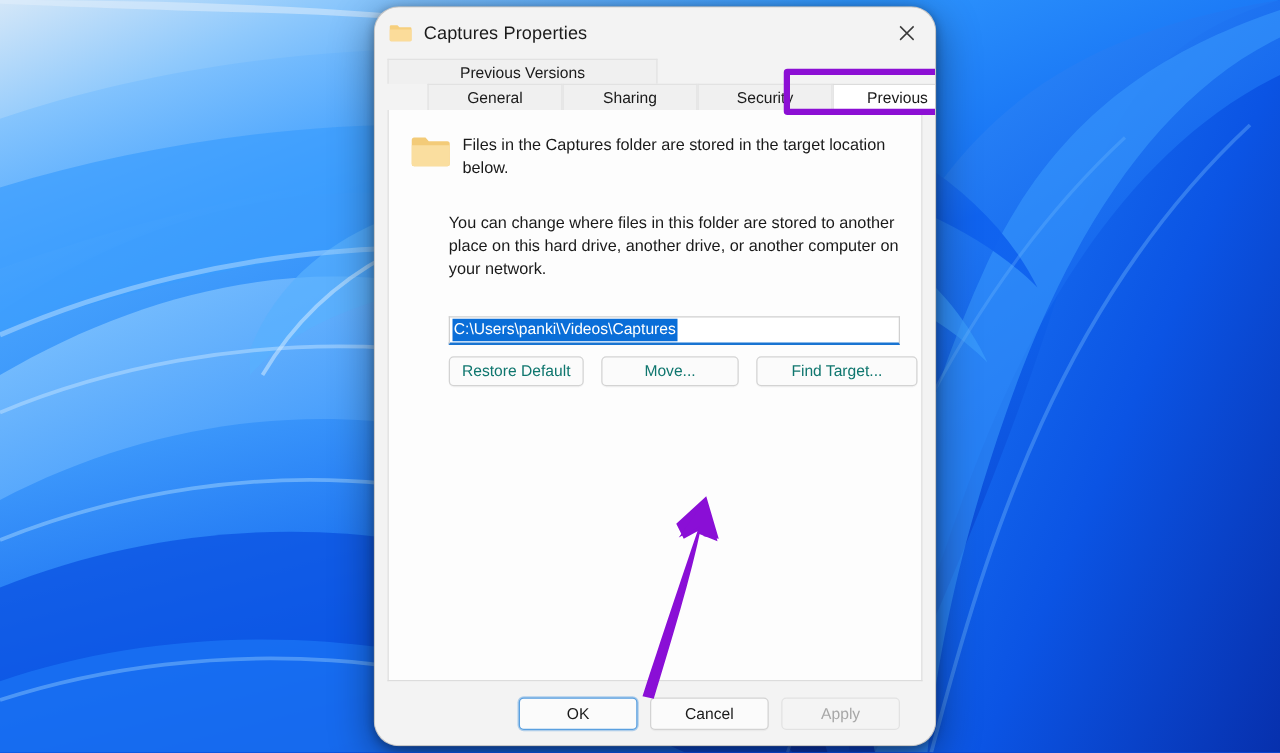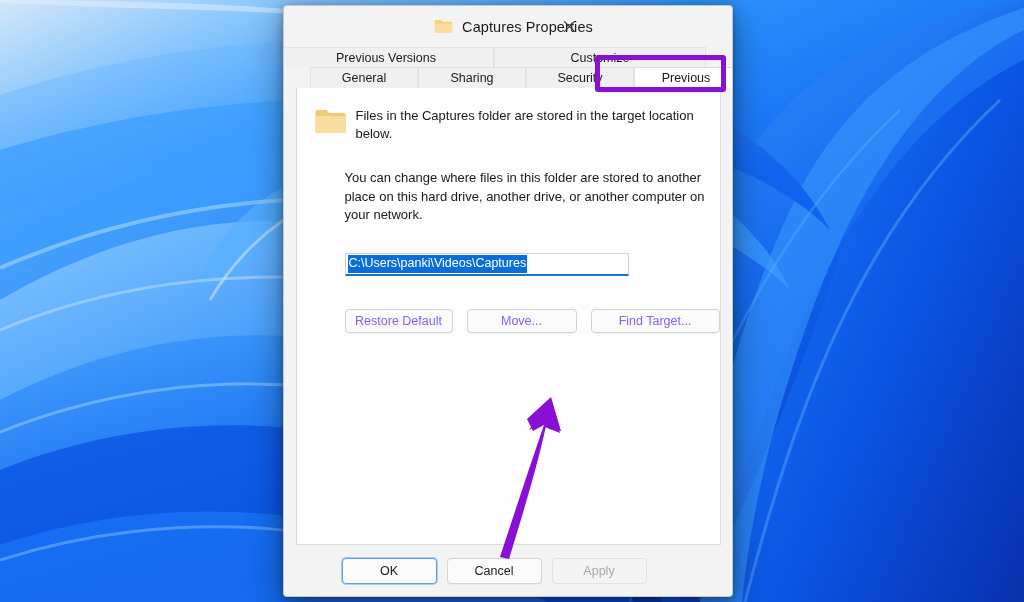--- a/index.html
+++ b/index.html
@@ -20,33 +20,32 @@
     position: absolute;
     inset: 0;
     overflow: hidden;
     background: linear-gradient(160deg, #cfe4f7 0%, #7dc0fb 14%, #1f8bfd 38%, #0b5ef0 66%, #0a3fd0 100%);
   }
   #wallpaper svg { position: absolute; inset: 0; width: 1024px; height: 602px; display: block; }
 
   
   #dialog {
     position: absolute;
-    left: 283px;
+    left: 299px;
     top: 5px;
     width: 450px;
     height: 592px;
     background: #f3f3f3;
-    border-radius: 4px;
+    border-radius: 20px;
     box-shadow: 0 10px 34px rgba(0,0,0,0.42), 0 2px 8px rgba(0,0,0,0.28);
     overflow: hidden;
     display: flex;
     flex-direction: column;
     border: 1px solid rgba(120,120,120,0.35);
     box-sizing: border-box;
-    align-items: center;
   }
 
   
   .titlebar {
     height: 41px;
     flex: 0 0 41px;
     display: flex;
     align-items: center;
     background: #f3f3f3;
     position: relative;
@@ -172,21 +171,21 @@
   .desc-text {
     margin: 26px 0 0 48px;
     font-size: 13px;
     line-height: 18.5px;
     color: #1a1a1a;
     width: 362px;
   }
 
   .path-field {
     margin: 28px 0 0 48px;
-    width: 284px;
+    width: 361px;
     height: 23px;
     background: #ffffff;
     border: 1px solid #d0d0d0;
     border-bottom: 2px solid #1974d2;
     box-sizing: border-box;
     display: flex;
     align-items: center;
     padding-left: 2px;
     cursor: text;
   }
@@ -204,28 +203,27 @@
     display: flex;
     gap: 14px;
   }
   .win-btn {
     height: 24px;
     background: #fbfbfb;
     border: 1px solid #d3d3d3;
     border-radius: 4px;
     font-size: 12.5px;
     font-family: "Liberation Sans", sans-serif;
-    color: #8b5cf6;
+    color: #0f766e;
     display: flex;
     align-items: center;
     justify-content: center;
     cursor: default;
     box-sizing: border-box;
     box-shadow: 0 1px 0 rgba(0,0,0,0.035);
-    margin-top: 24px;
   }
   .w-restore { width: 108px; }
   .w-move    { width: 110px; }
   .w-find    { width: 129px; }
 
   
   #arrow-annotation {
     position: absolute;
     left: 190px;
     top: 303px;
@@ -361,23 +359,20 @@
         <path d="M1,1 L11,11 M11,1 L1,11" stroke="#3a3a3a" stroke-width="1.1" fill="none"></path>
       </svg>
     </div>
   </div>
 
   <div class="tabstrip">
     <div class="tabrow row1">
       <div class="tab inactive-row t-prev">
         <span>Previous Versions</span>
       </div>
-      <div class="tab inactive-row t-cust">
-        <span>Customize</span>
-      </div>
     </div>
     <div class="tabrow row2">
       <div class="tab inactive-row t-gen">
         <span>General</span>
       </div>
       <div class="tab inactive-row t-shar">
         <span>Sharing</span>
       </div>
       <div class="tab inactive-row t-sec">
         <span>Security</span>

